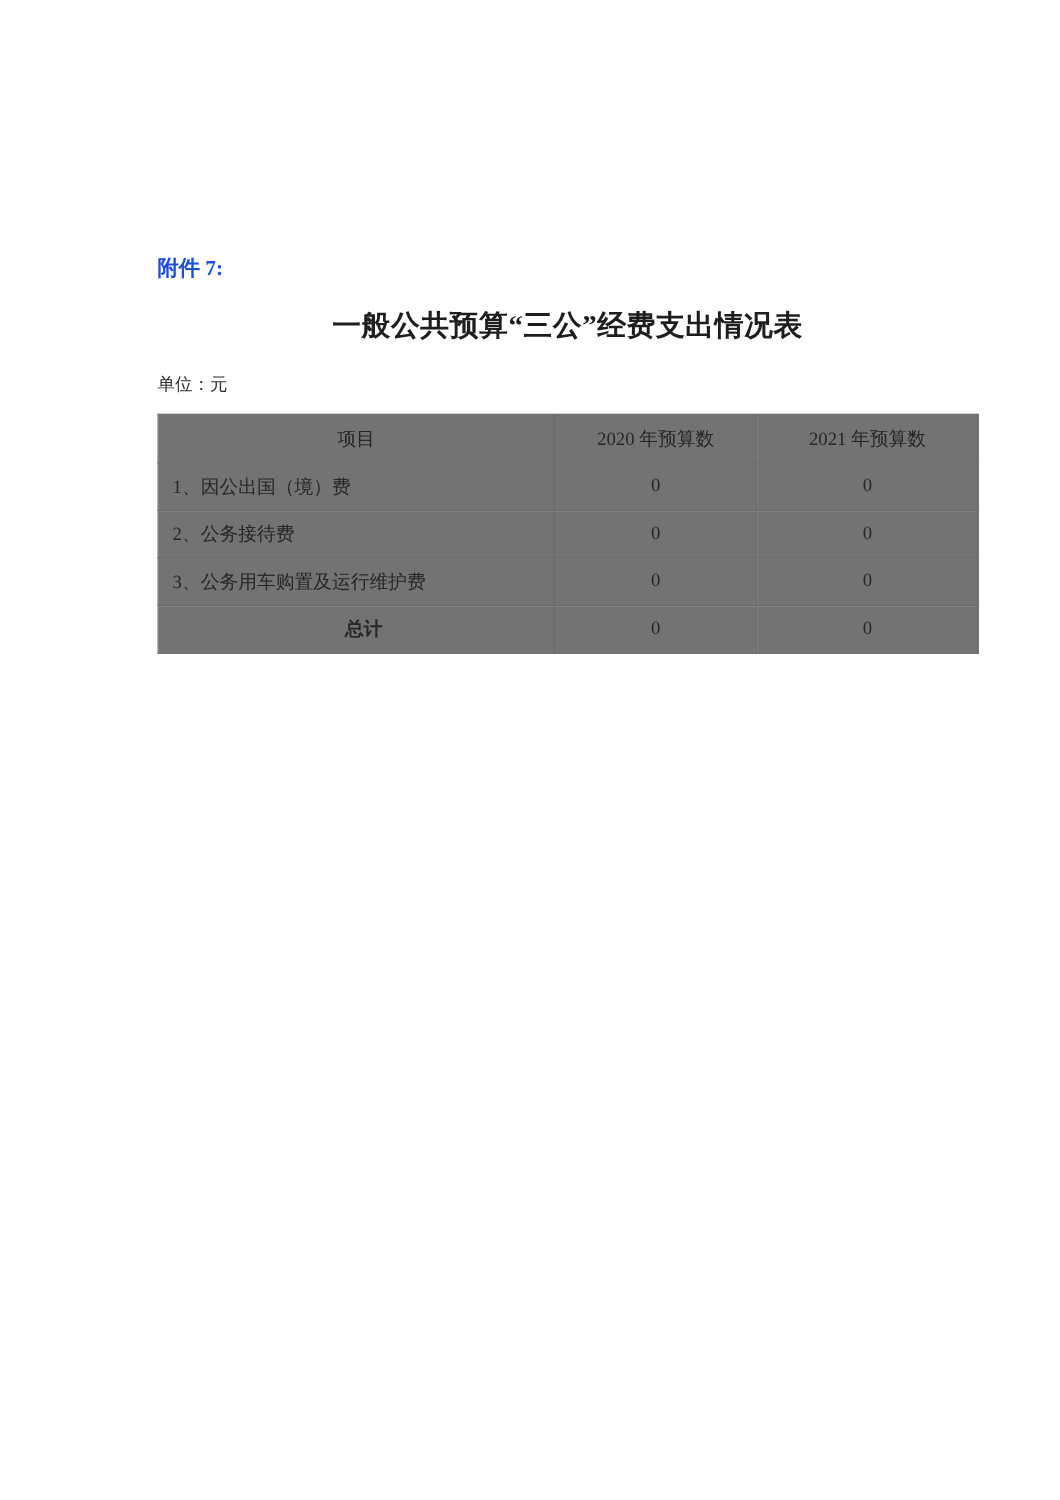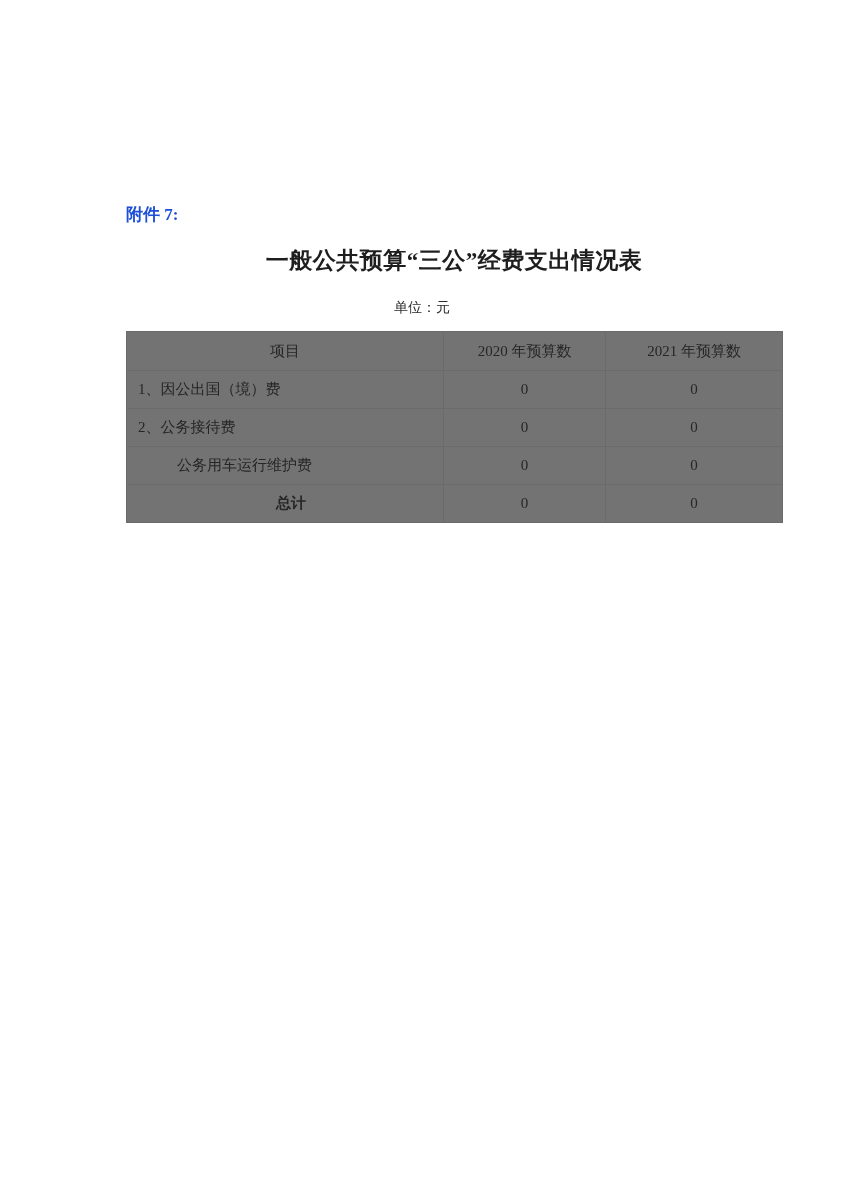--- a/index.html
+++ b/index.html
@@ -25,21 +25,21 @@
     margin-top: 19px;
     text-align: center;
     font-size: 23px;
     font-weight: bold;
     color: #1e1e1e;
     letter-spacing: 0.5px;
     white-space: nowrap;
   }
   .unit-note {
     margin-top: 23px;
-    text-align: center;
+    text-align: left;
     padding-right: 64px;
     font-size: 14px;
     color: #2b2b2b;
   }
   table.budget {
     margin-top: 14px;
     width: 656px;
     table-layout: fixed;
     border-collapse: collapse;
   }
@@ -96,21 +96,21 @@
           <td class="item">1、因公出国（境）费</td>
           <td class="val">0</td>
           <td class="val">0</td>
         </tr>
         <tr>
           <td class="item">2、公务接待费</td>
           <td class="val">0</td>
           <td class="val">0</td>
         </tr>
         <tr>
-          <td class="item indent">公务用车运行维护费</td>
+          <td class="item">3、公务用车购置及运行维护费</td>
           <td class="val">0</td>
           <td class="val">0</td>
         </tr>
         <tr>
           <td class="item total">总计</td>
           <td class="val">0</td>
           <td class="val">0</td>
         </tr>
       </tbody>
   </table>

